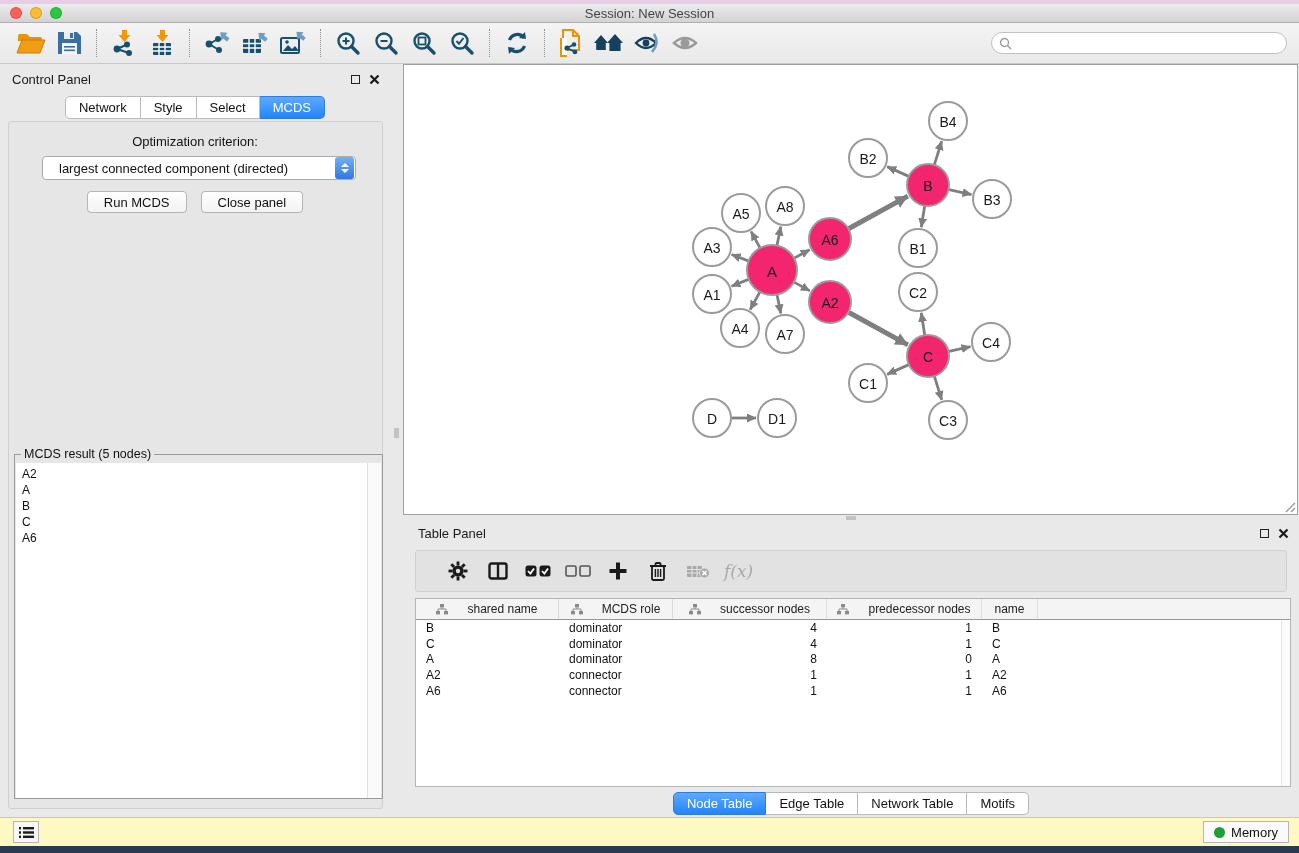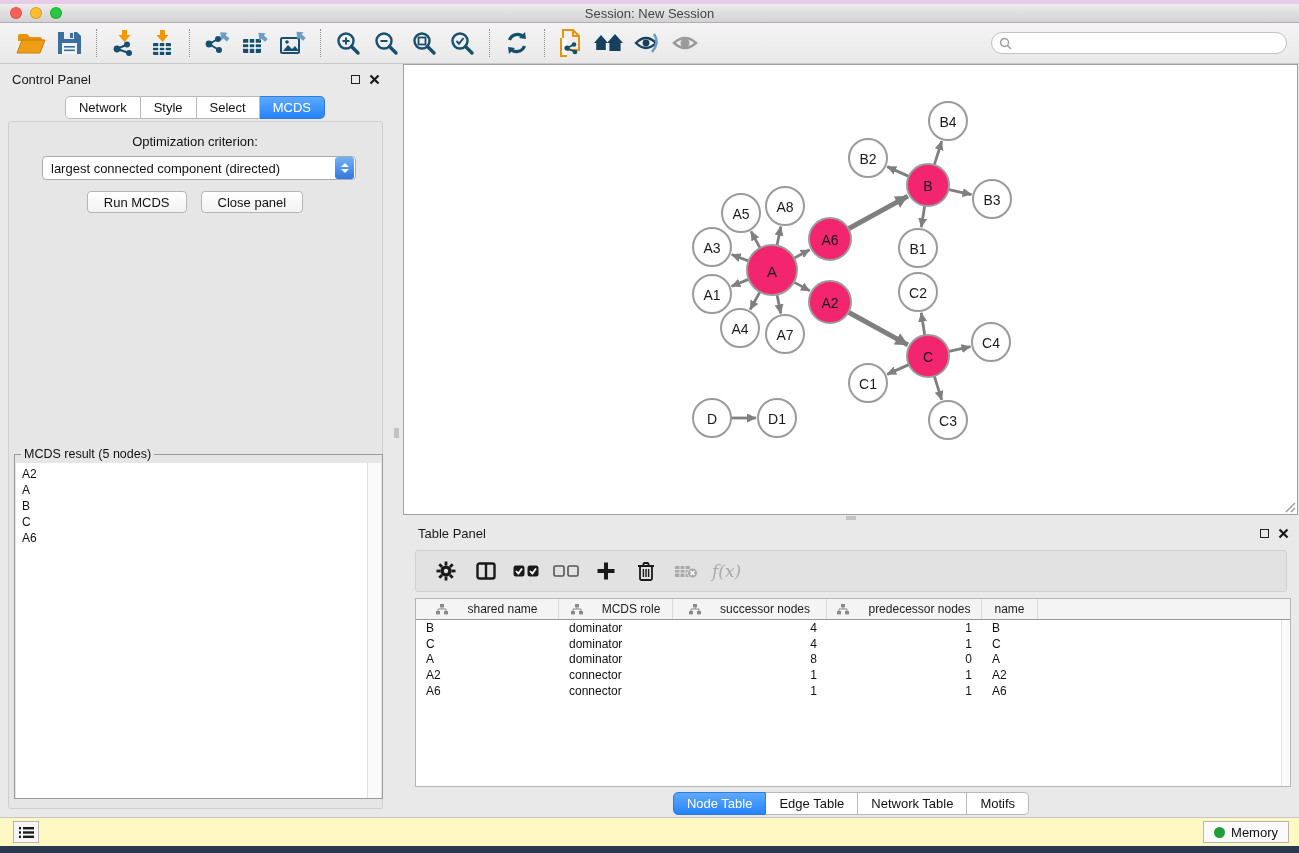--- a/index.html
+++ b/index.html
@@ -36,21 +36,21 @@
   .seg-tab { font-size:13px; color:#111; background:#fff; border:1px solid #b9b9b9; border-left:none;
     padding:3px 13px; cursor:pointer; white-space:nowrap; }
   .seg-tab:first-child { border-left:1px solid #b9b9b9; border-radius:5px 0 0 5px; }
   .seg-tab:last-child { border-radius:0 5px 5px 0; }
   .seg-tab.active { background:linear-gradient(#5fa9fd,#2384fb); border-color:#2e7ce0; color:#fff; }
   #cp-tabs { left:0; top:32px; width:390px; display:flex; justify-content:center; }
   #cp-content { left:8px; top:57px; width:375px; height:688px; background:#e6e6e6;
     border:1px solid #cfcfcf; border-radius:3px; }
   #opt-label { left:0; top:70px; width:390px; text-align:center; font-size:13px; color:#111; }
   #opt-select { left:42px; top:92px; width:314px; height:24px; background:#fff; border:1px solid #ababab;
-    border-radius:4px; display:flex; align-items:center; font-size:13px; color:#111; cursor:pointer; }
+    border-radius:4px; display:flex; align-items:center; font-size:13px; color:#111; cursor:pointer;padding-left:8px; }
   #opt-select .sel-text { padding-left:8px; flex:1; }
   .stepper { width:19px; height:22px; border-radius:3px; background:linear-gradient(#72b1f5,#3276e0);
     display:flex; flex-direction:column; align-items:center; justify-content:center; gap:2px; margin-right:1px; }
   .stepper .car { width:0; height:0; border-left:4px solid transparent; border-right:4px solid transparent; }
   .car.up { border-bottom:4.5px solid #fff; } .car.down { border-top:4.5px solid #fff; }
   .cp-btn { height:22px; background:linear-gradient(#ffffff,#f2f2f2); border:1px solid #b5b5b5;
     border-radius:4px; font-size:13px; color:#111; padding:0 16px; cursor:pointer;
     font-family:"Liberation Sans",sans-serif; }
   #cp-buttons { left:0; top:127px; width:390px; display:flex; justify-content:center; gap:14px; }
   #mcds-group { left:14px; top:390px; width:369px; height:345px; border:1px solid #9a9a9a; }
@@ -74,21 +74,21 @@
 
   
   .split-dot-v { left:394px; top:428px; width:5px; height:10px; background:#c3c3c3; }
   .split-dot-h { left:846px; top:516px; width:10px; height:5px; background:#c3c3c3; }
 
   
   #table-panel { left:403px; top:520px; width:896px; height:297px; background:#e9e9e9;text-decoration:underline; }
   #tp-header { left:0; top:0; width:100%; height:26px; display:flex; align-items:center; }
   #tp-title { margin-left:15px; font-size:13px; color:#1a1a1a; }
   #tp-toolbar { left:12px; top:30px; width:872px; height:42px; background:#e2e2e2;
-    border:1px solid #d0d0d0; border-radius:3px; display:flex; align-items:center; padding-left:12px; gap:4px; }
+    border:1px solid #d0d0d0; border-radius:3px; display:flex; align-items:center; padding-left:24px; gap:4px; }
   .tp-icon { width:36px; height:30px; display:flex; align-items:center; justify-content:center; cursor:pointer; }
   #fx-label { font-size:17px; color:#a9a9a9; font-family:"DejaVu Serif","Liberation Serif",serif;
     font-style:italic; margin-left:4px; }
   #data-table { left:12px; top:78px; width:876px; height:189px; background:#fff; border:1px solid #b5b5b5; overflow:hidden; }
   #tbl-header { display:flex; height:21px; background:#f4f4f4; border-bottom:1px solid #999; }
   .th { display:flex; align-items:center; justify-content:center; gap:19px; font-size:12px; color:#222;
     border-right:1px solid #dcdcdc; height:100%; cursor:pointer; }
   .tbl-row { display:flex; height:15.7px; align-items:center; font-size:12px; color:#111; }
   .td { overflow:hidden; white-space:nowrap; }
   .al { text-align:left; padding-left:10px; } .ar { text-align:right; padding-right:10px; }

